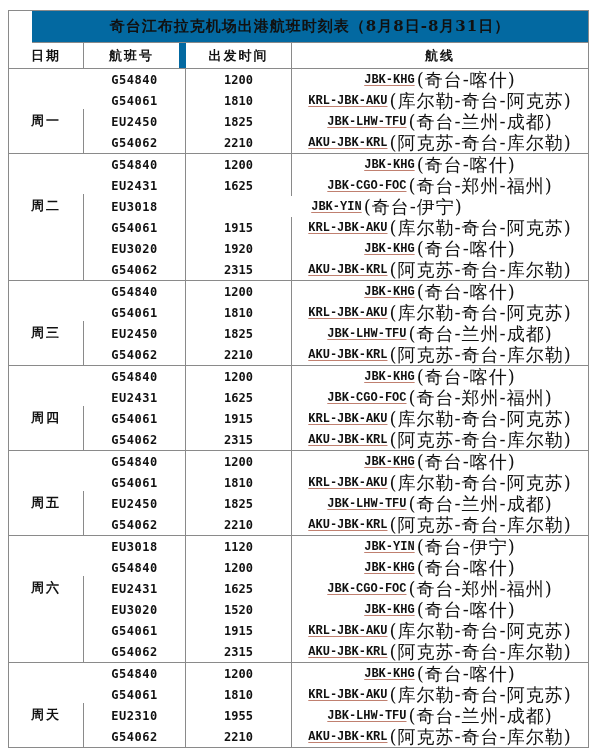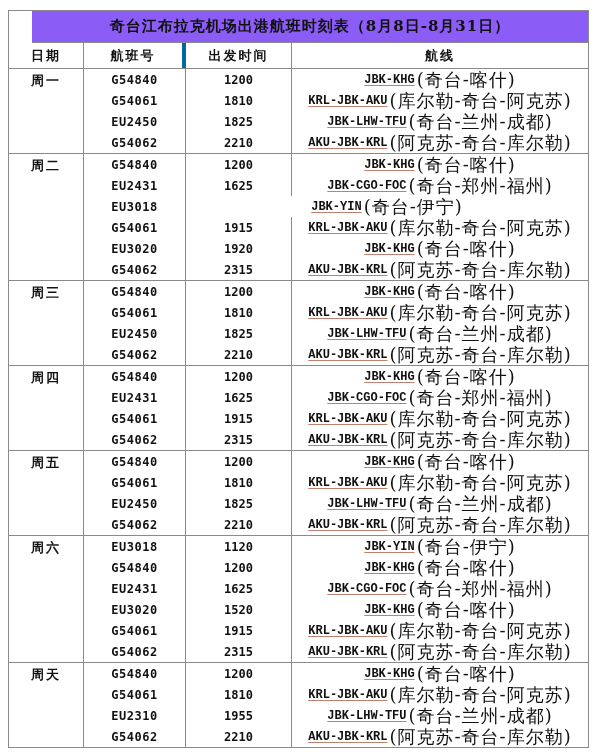--- a/index.html
+++ b/index.html
@@ -1,34 +1,34 @@
 <!DOCTYPE html>
 <html><head>
   <meta charset="utf-8">
   <style>
     html, body { margin: 0; padding: 0; background: #ffffff; }
     body { width: 600px; height: 756px; position: relative; overflow: hidden;
            font-family: "DejaVu Serif", "Liberation Serif", serif; color: #111; }
     .sheet { position: absolute; left: 8px; top: 10px; width: 581px;
              border: 1px solid #8a8a8a; box-sizing: border-box; }
-    .title-row { height: 31px; background: #8b5cf6; border-bottom: 1px solid #8a8a8a;
+    .title-row { height: 31px; background: #0369a1; border-bottom: 1px solid #8a8a8a;
                  display: flex; align-items: center; justify-content: center;
                  font-size: 15px; font-weight: bold; letter-spacing: 1px; margin-left: 23px; }
     .header-row { display: flex; height: 25px; border-bottom: 1px solid #8a8a8a; text-align: right; }
     .header-row > div { display: flex; align-items: center; justify-content: center;
                         font-size: 13px; font-weight: bold; letter-spacing: 2px; box-sizing: border-box; }
     .c1 { width: 75px; border-right: 1px solid #8a8a8a; }
-    .c2 { width: 102px; border-right: 4px solid #0369a1; }
+    .c2 { width: 102px; border-right: 7px solid #0369a1; }
     .c3 { width: 106px; border-right: 1px solid #8a8a8a; }
     .c4 { flex: 1; }
     .day-group { display: flex; border-bottom: 1px solid #8a8a8a; box-sizing: border-box; }
     .day-group:last-child { border-bottom: none; }
     .day-cell { width: 75px; border-right: 1px solid #8a8a8a; box-sizing: border-box;
                 text-align: center; font-size: 13px; font-weight: bold; letter-spacing: 2px;
-                padding-top: 2px; line-height: 19px; }
+                padding-top: 2px; line-height: 19px; margin-top: 40px; }
     .rows { flex: 1; display: flex; flex-direction: column; }
     .frow { display: flex; height: 21px; align-items: center; }
     .frow > div { box-sizing: border-box; height: 21px; display: flex; align-items: center;
                   justify-content: center; font-size: 12px; font-weight: bold; }
     .fno { width: 102px; border-right: 1px solid #8a8a8a; font-family: "DejaVu Sans Mono", "Liberation Mono", monospace; letter-spacing: 0.5px; }
     .ftime { width: 106px; border-right: 1px solid #8a8a8a; font-family: "DejaVu Sans Mono", "Liberation Mono", monospace; text-align: right; }
     .froute { flex: 1; white-space: nowrap; }
     .code { font-family: "Liberation Mono", "DejaVu Sans Mono", monospace; font-weight: bold;
             text-decoration: underline; text-decoration-color: #c08070; text-underline-offset: 2px; font-size: 12px; }
     .cities { font-size: 18px; font-weight: normal; letter-spacing: 1px; margin-left: 2px; }

